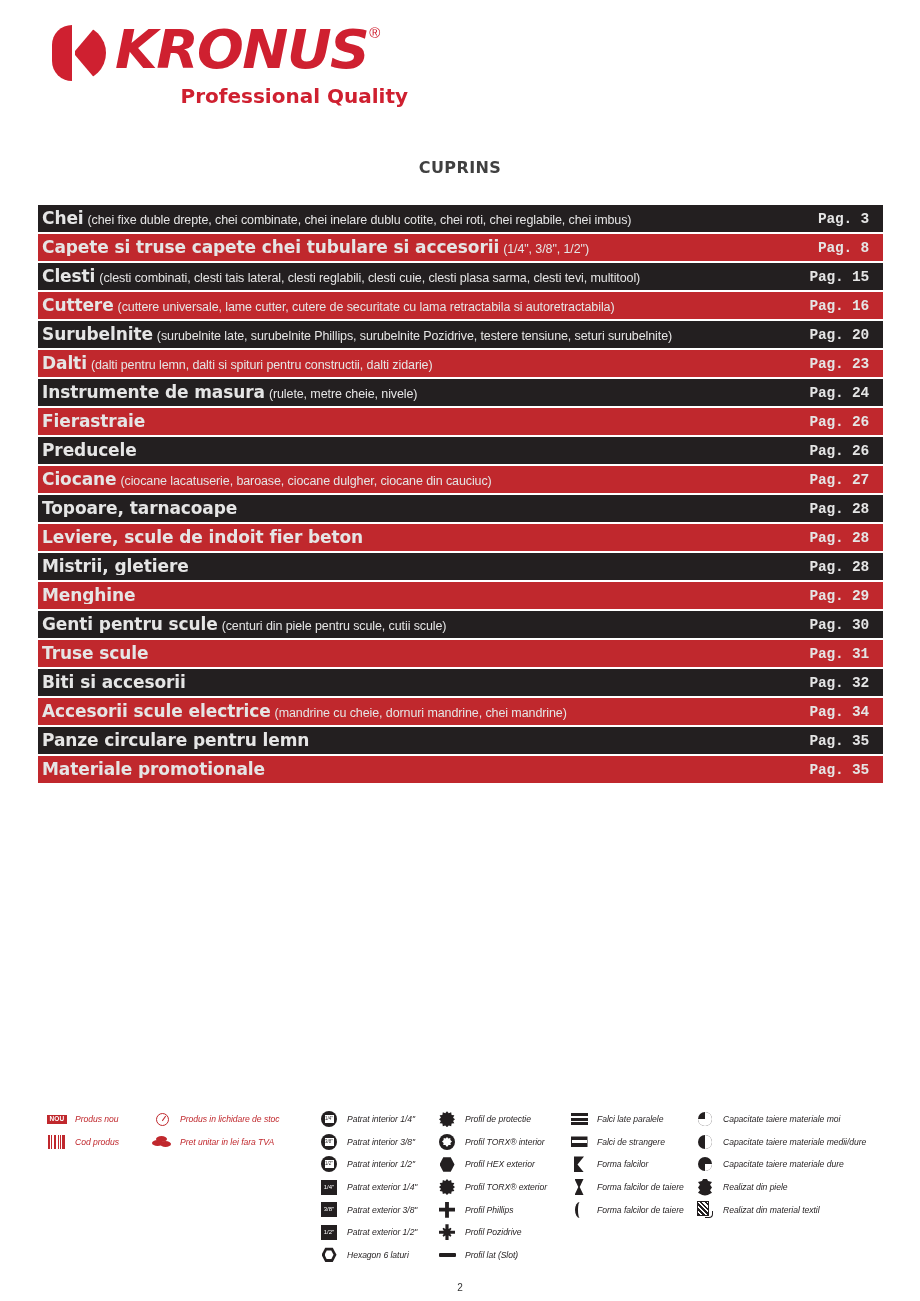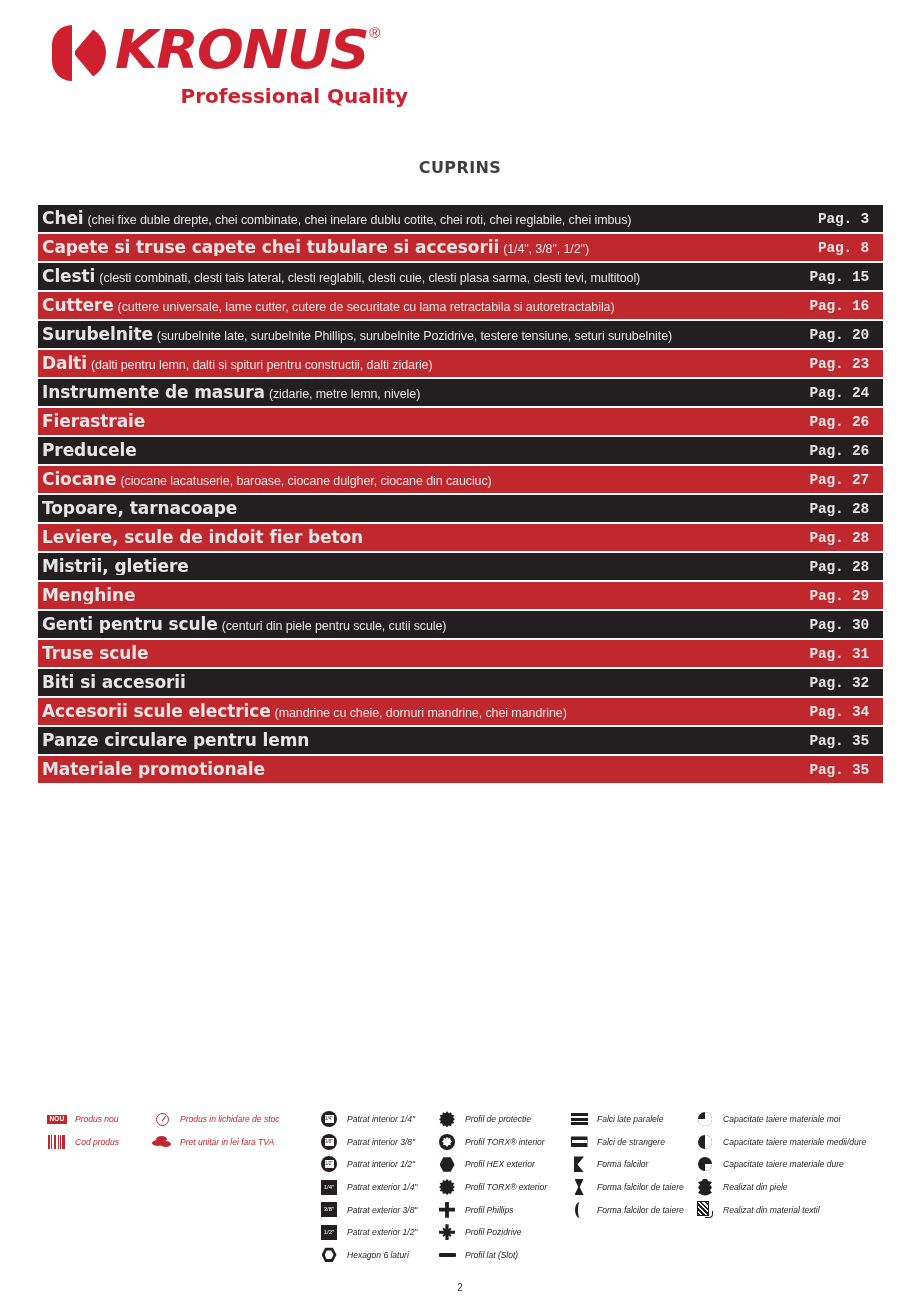--- a/index.html
+++ b/index.html
@@ -391,21 +391,21 @@
     </div>
     <div class="toc-row dark">
       <div class="toc-label"><span class="toc-main">Surubelnite</span><span class="toc-sub">(surubelnite late, surubelnite Phillips, surubelnite Pozidrive, testere tensiune, seturi surubelnite)</span></div>
       <div class="toc-page">Pag. 20</div>
     </div>
     <div class="toc-row red">
       <div class="toc-label"><span class="toc-main">Dalti</span><span class="toc-sub">(dalti pentru lemn, dalti si spituri pentru constructii, dalti zidarie)</span></div>
       <div class="toc-page">Pag. 23</div>
     </div>
     <div class="toc-row dark">
-      <div class="toc-label"><span class="toc-main">Instrumente de masura</span><span class="toc-sub">(zidarie, metre lemn, nivele)</span></div>
+      <div class="toc-label"><span class="toc-main">Instrumente de masura</span><span class="toc-sub">(rulete, metre cheie, nivele)</span></div>
       <div class="toc-page">Pag. 24</div>
     </div>
     <div class="toc-row red">
       <div class="toc-label"><span class="toc-main">Fierastraie</span></div>
       <div class="toc-page">Pag. 26</div>
     </div>
     <div class="toc-row dark">
       <div class="toc-label"><span class="toc-main">Preducele</span></div>
       <div class="toc-page">Pag. 26</div>
     </div>

